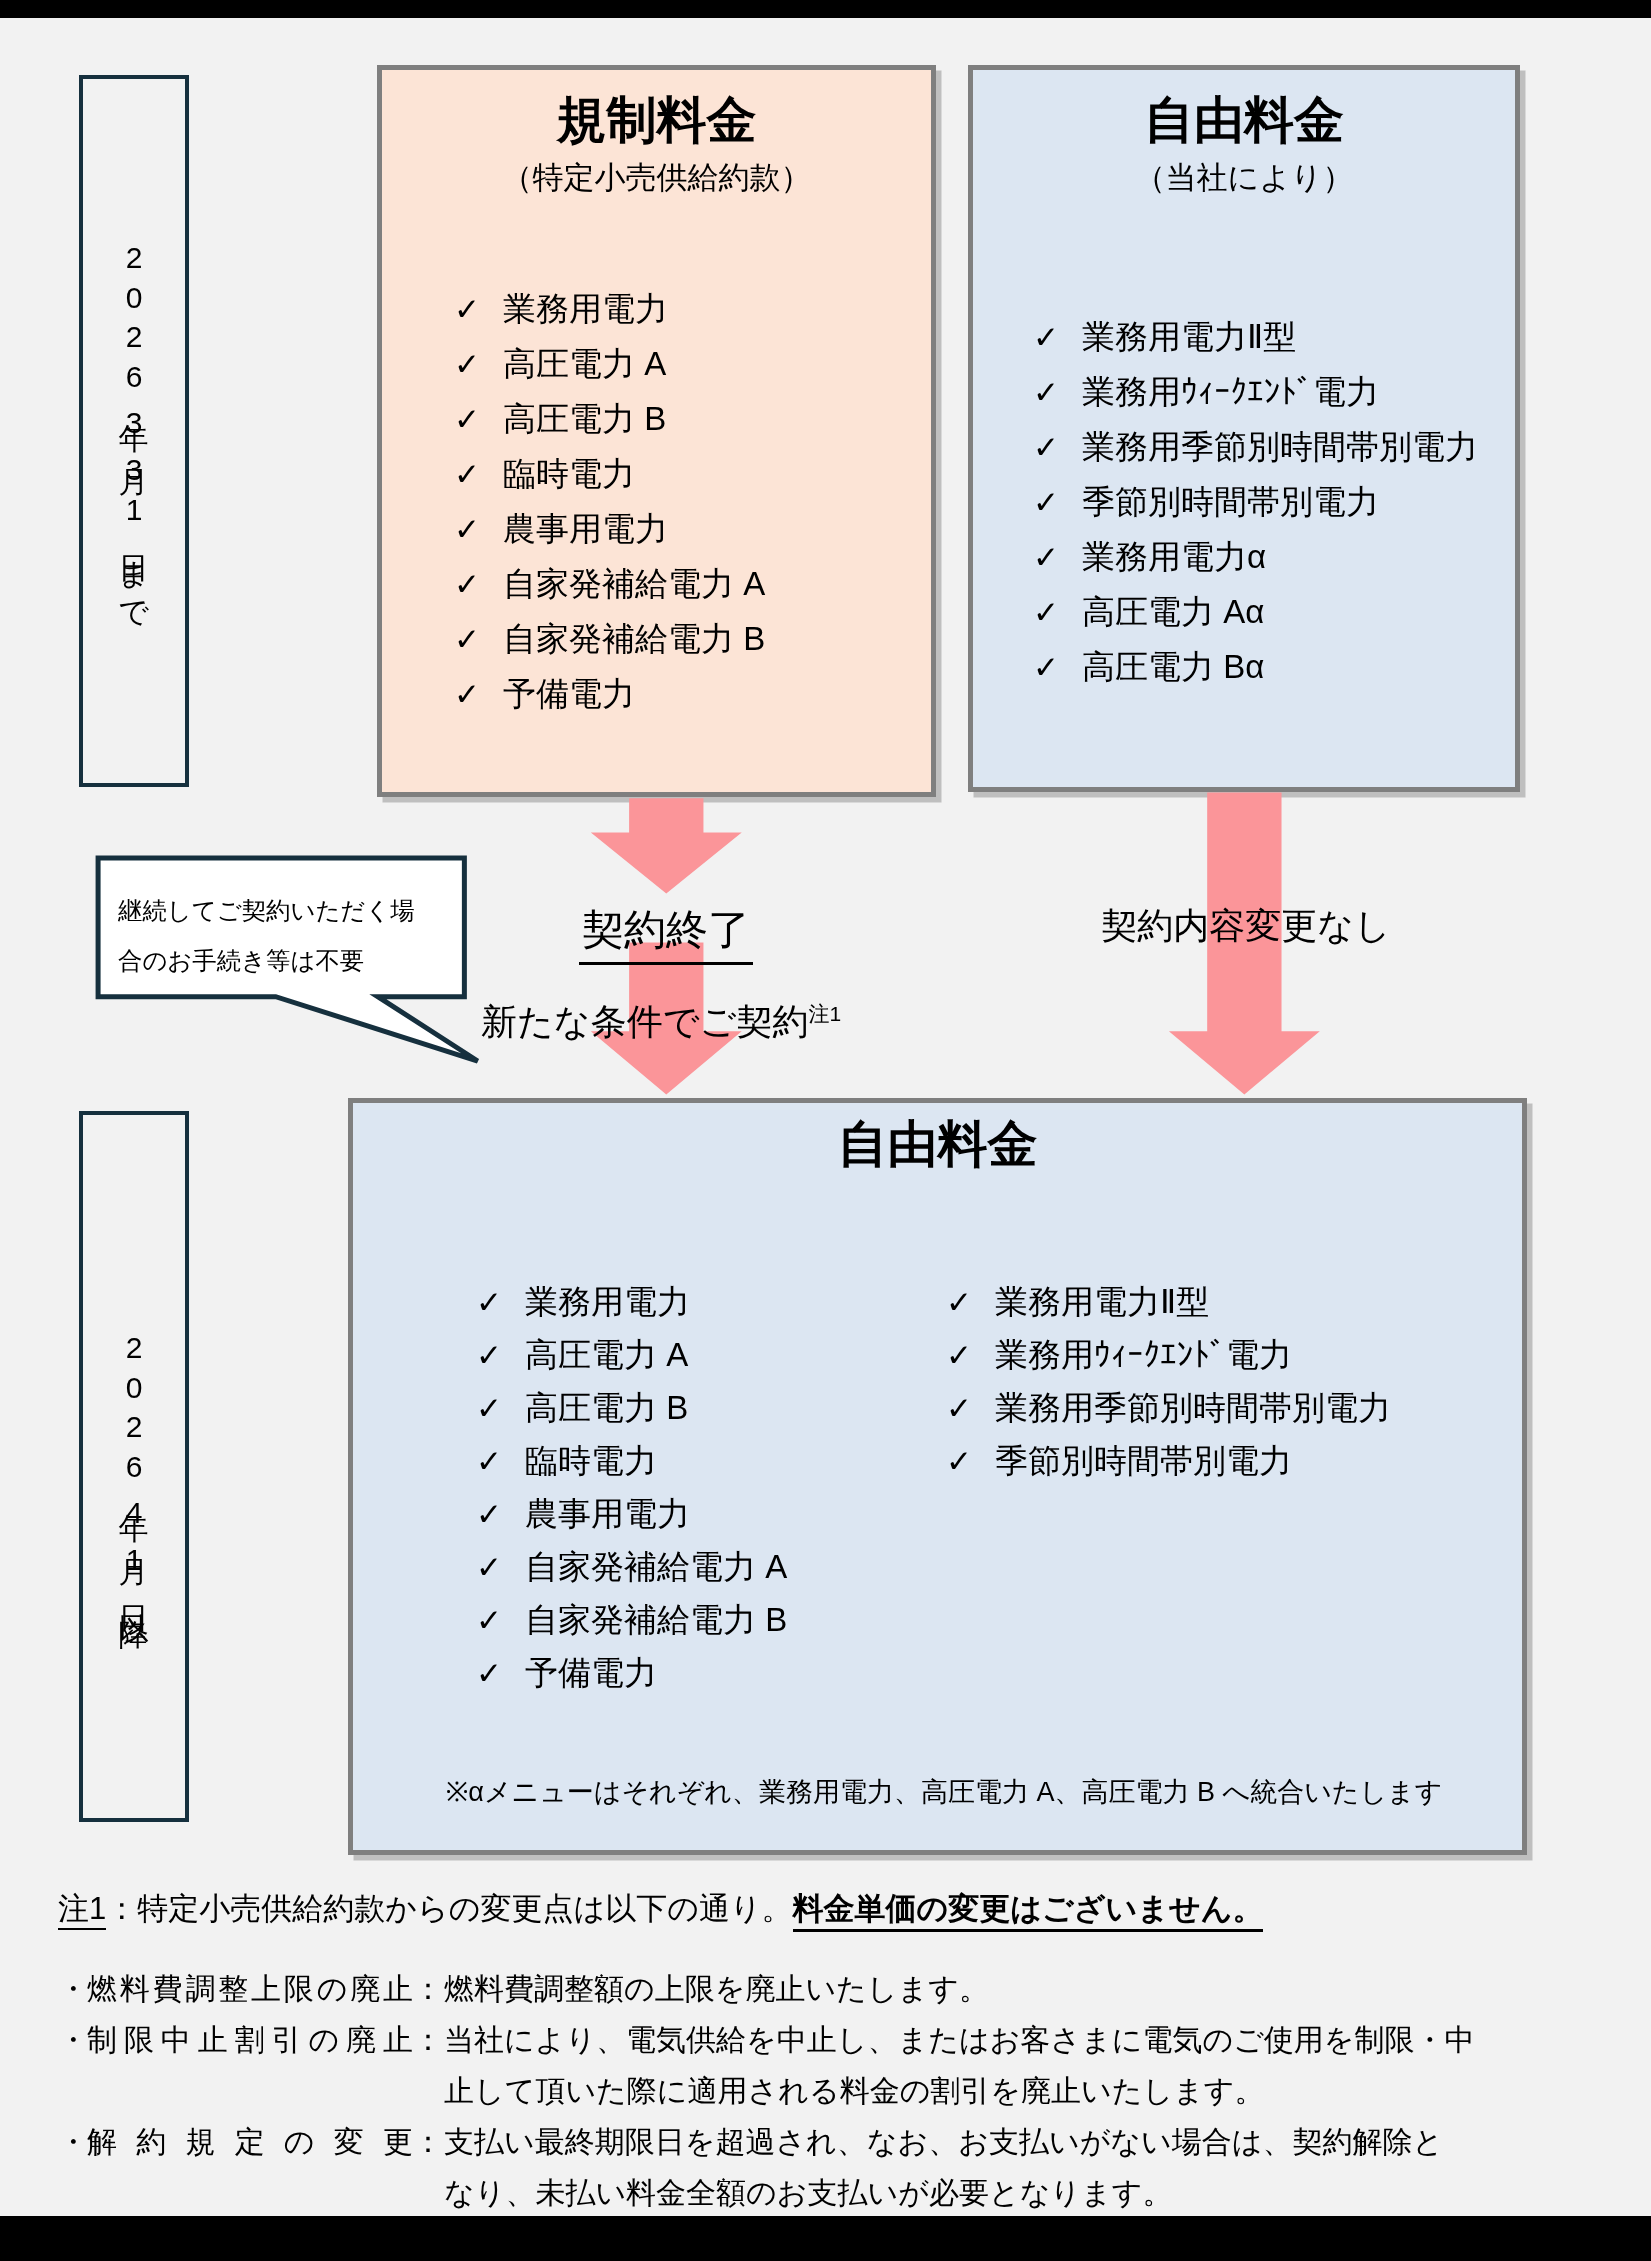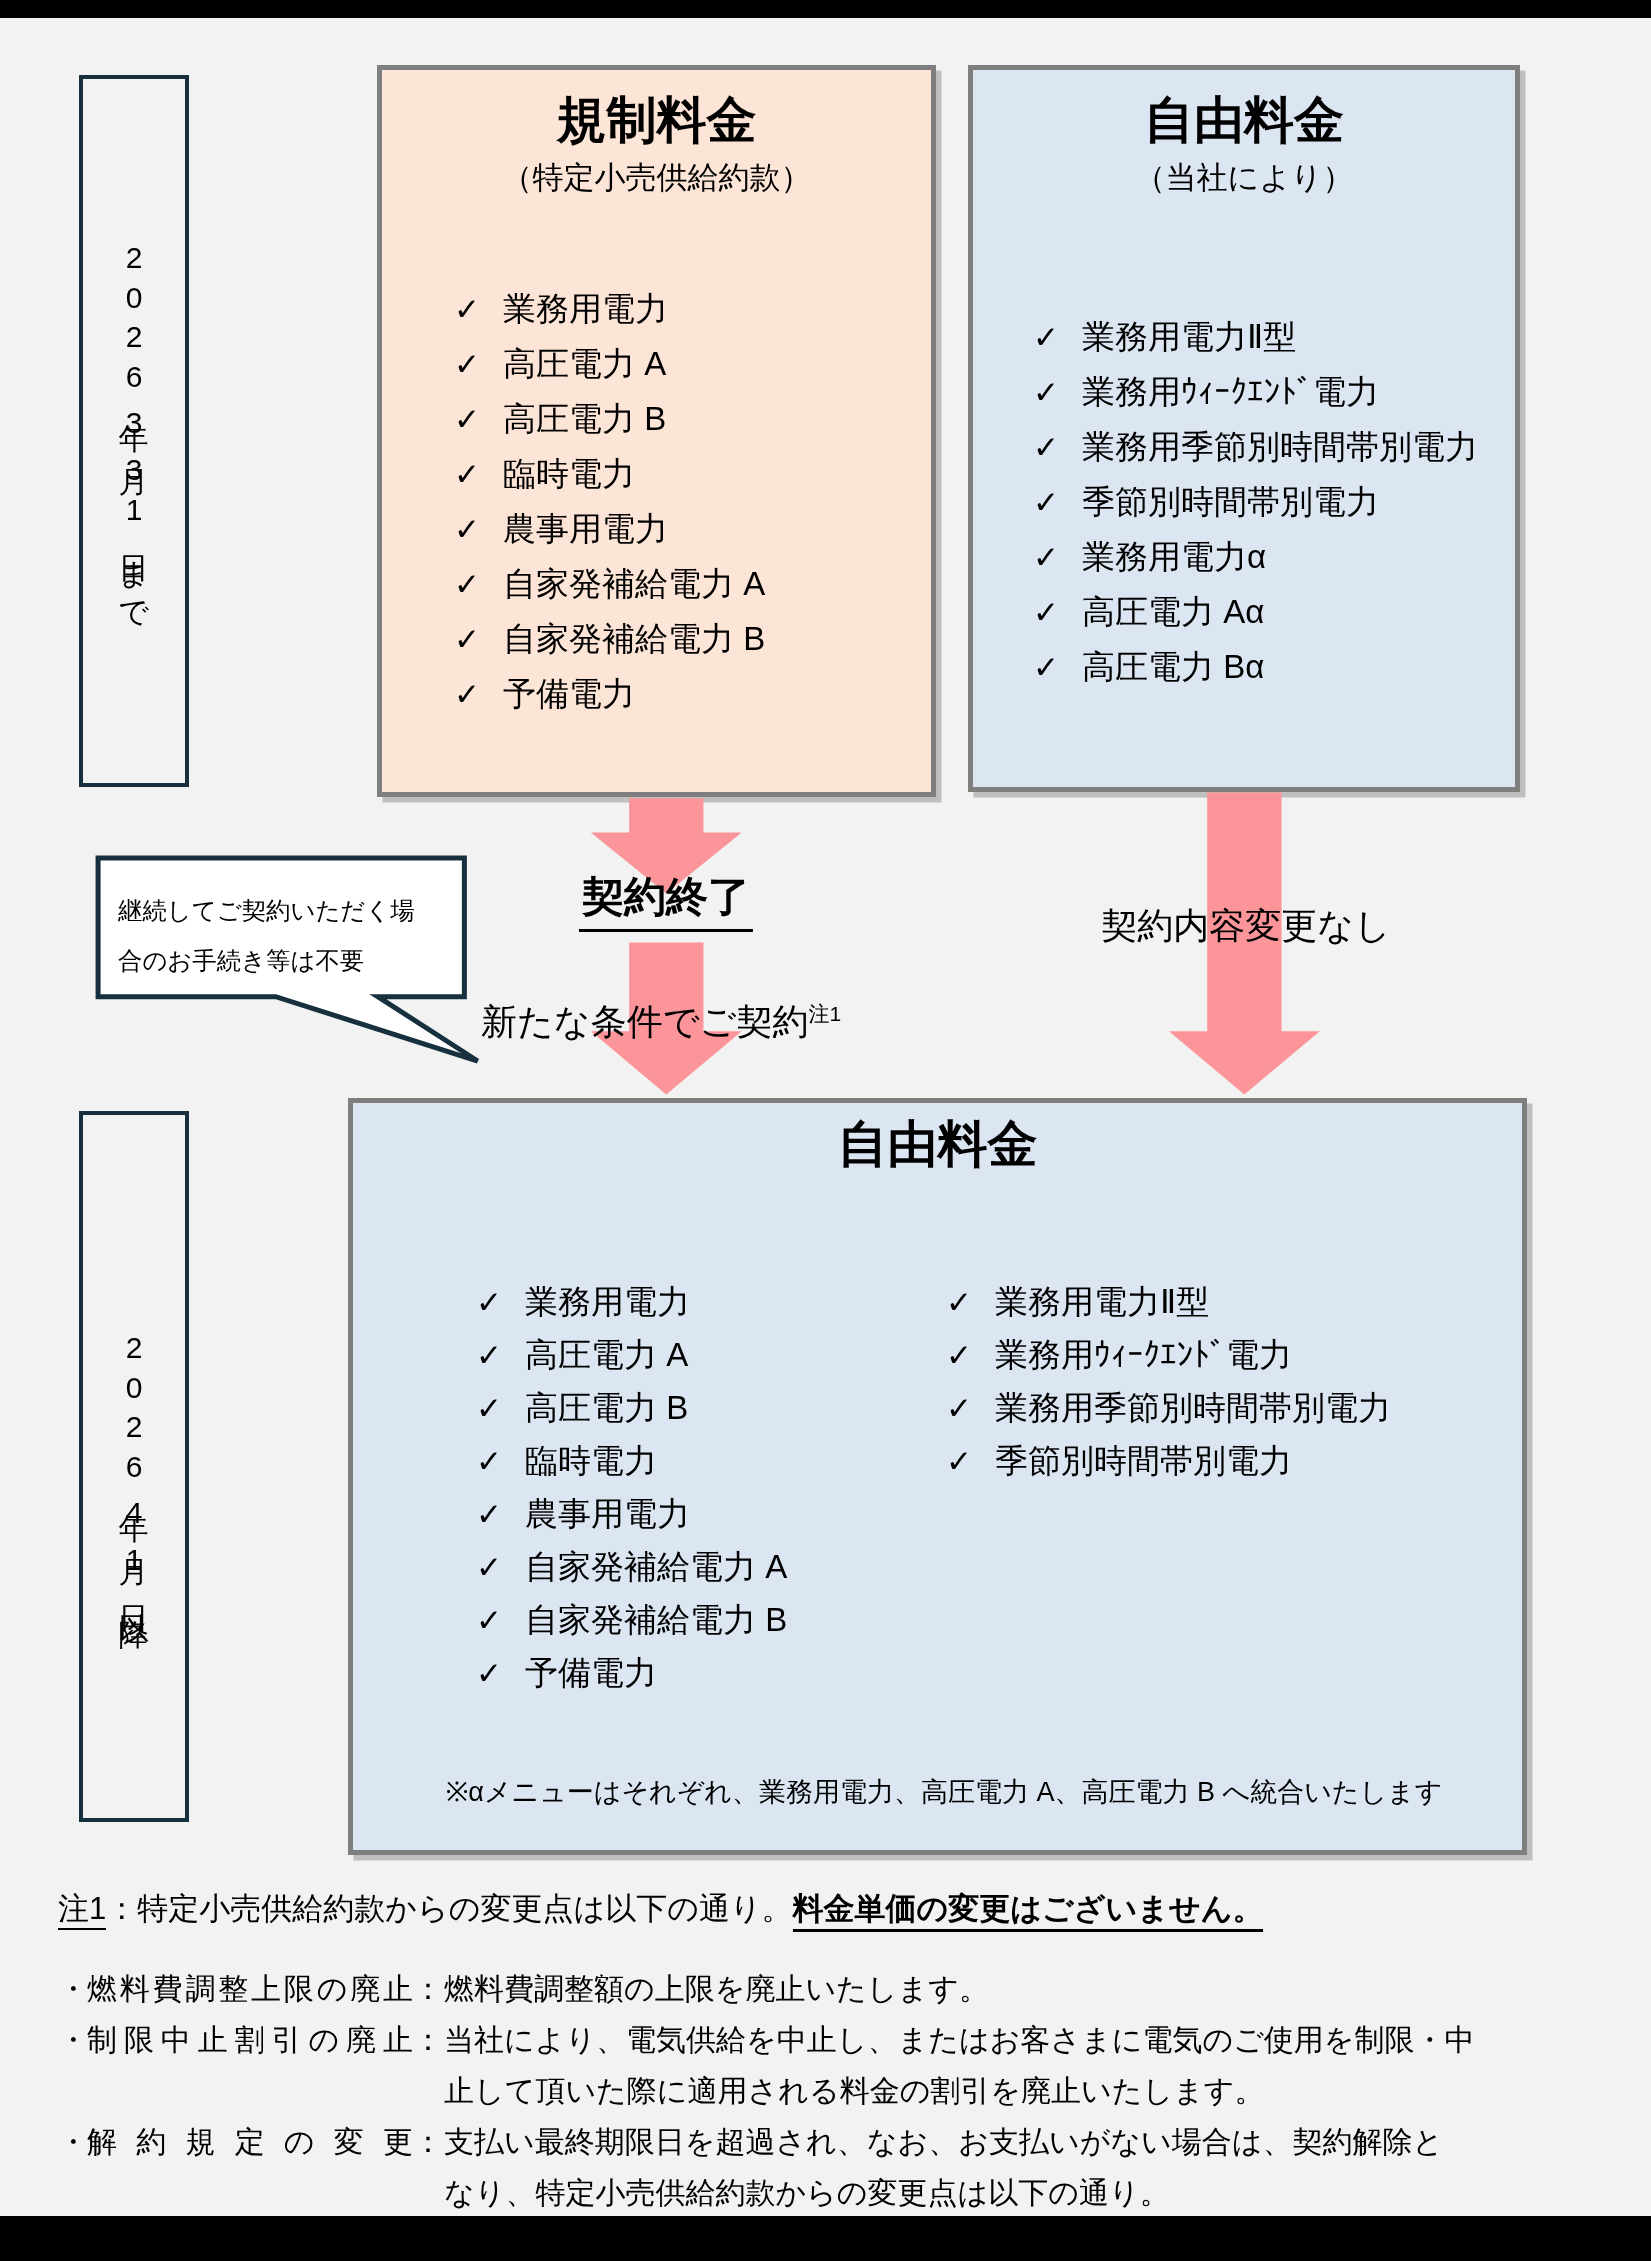--- a/index.html
+++ b/index.html
@@ -44,21 +44,21 @@
   #merged-box ul.left-list{top:173px;left:123px;}
   #merged-box ul.right-list{top:173px;left:593px;}
   .merged-note{position:absolute;left:13px;right:0;top:669px;text-align:center;font-size:27px;}
 
   
   #flow-svg{position:absolute;left:0;top:788px;width:1651px;height:311px;z-index:1;}
   .arrow{fill:var(--pink,#fb9599);}
 
   
   .flow-label{position:absolute;z-index:2;}
-  #end-label{left:544px;top:869px;width:244px;text-align:center;font-size:42px;font-weight:bold;}
+  #end-label{left:544px;top:902px;width:244px;text-align:center;font-size:42px;font-weight:normal;}
   #end-label .u{display:inline-block;border-bottom:3.3px solid #000;padding:0 3.3px 4.4px 3.3px;}
   #right-label{left:1071px;top:902px;width:350px;text-align:center;font-size:36px;}
   #new-label{left:481px;top:998px;font-size:36px;white-space:nowrap;}
   #new-label sup{font-size:21px;vertical-align:super;}
 
   
   #bubble-svg{position:absolute;left:89px;top:849px;width:400px;height:222px;z-index:2;}
   #bubble-svg path{fill:#ffffff;stroke:var(--navy,#16303e);stroke-width:9;stroke-linejoin:miter;}
   .bubble-text{position:absolute;left:118px;top:886px;width:333px;z-index:3;
     font-size:24.4px;line-height:50px;}
@@ -292,20 +292,20 @@
           <div>止して頂いた際に適用される料金の割引を廃止いたします。</div>
         </span>
       </div>
 
       <div class="bullet">
         <span class="b-dot">・</span>
         <span class="b-label">解約規定の変更</span>
         <span class="b-colon">：</span>
         <span class="b-desc">
           <div>支払い最終期限日を超過され、なお、お支払いがない場合は、契約解除と</div>
-          <div>なり、特定小売供給約款からの変更点は以下の通り。</div>
+          <div>なり、未払い料金全額のお支払いが必要となります。</div>
         </span>
       </div>
     </div>
 </div>
 
 <div class="bar" id="bottom-bar"></div>
 
 
 </body></html>

